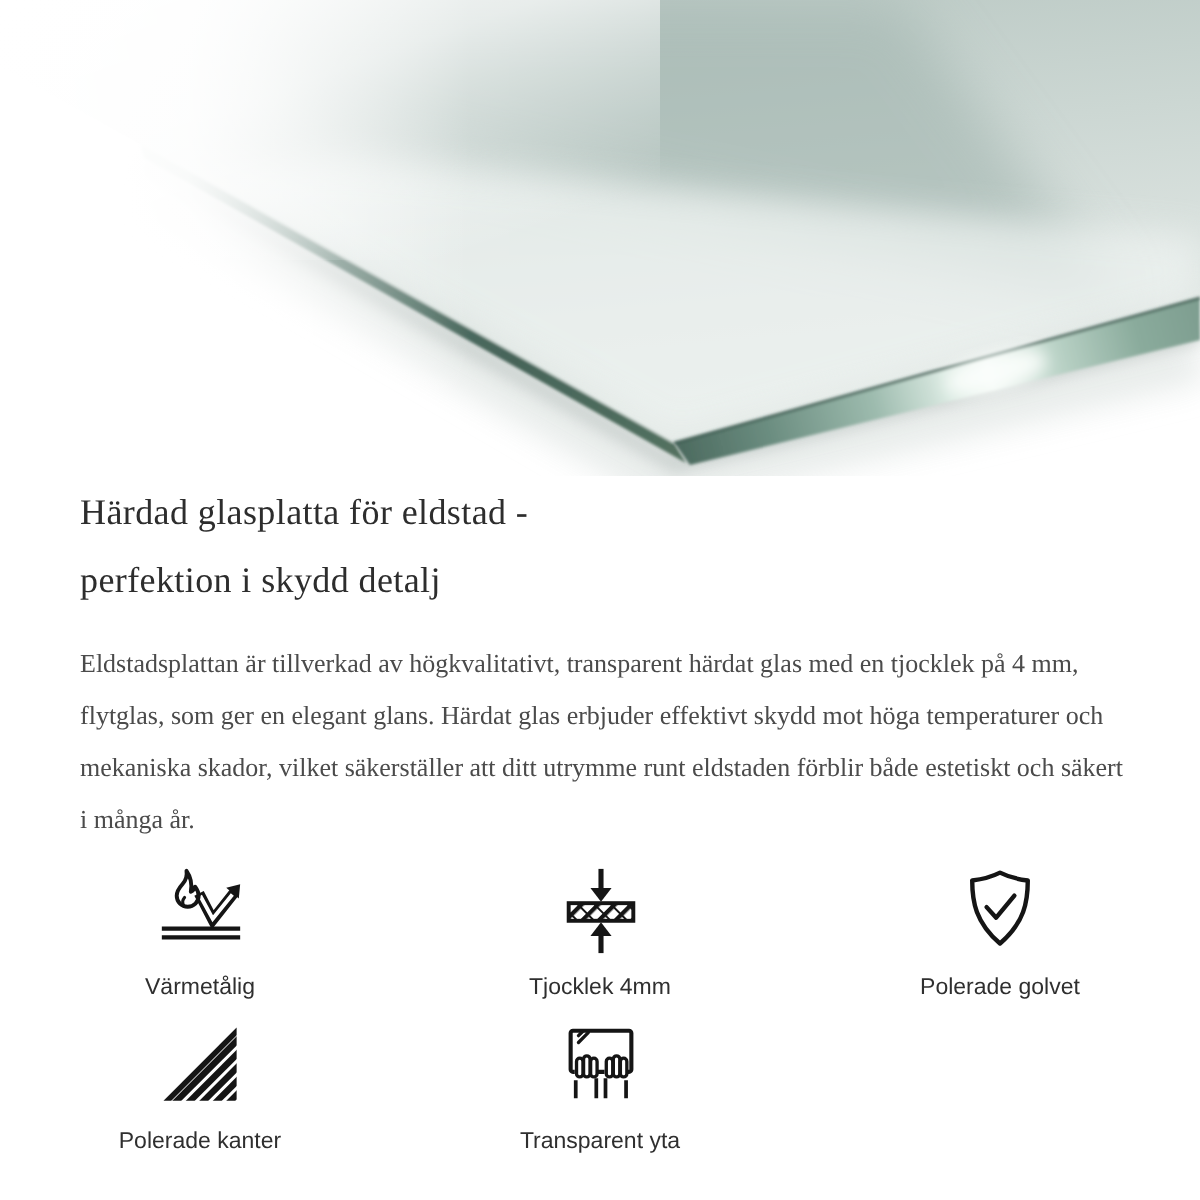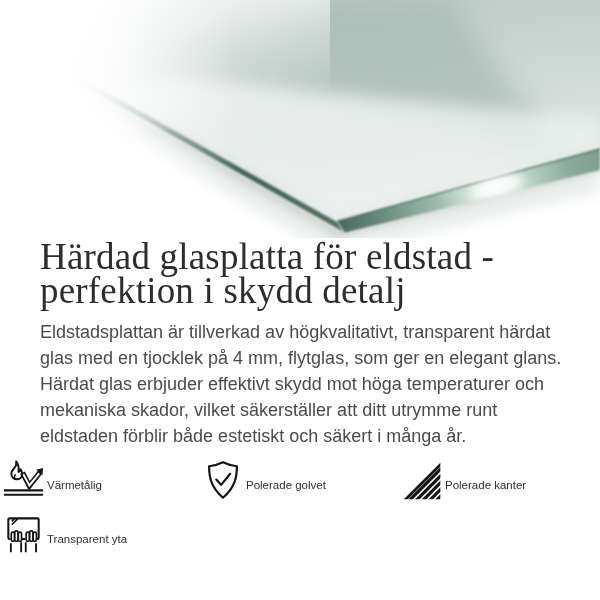--- a/index.html
+++ b/index.html
@@ -7,41 +7,42 @@
     width:600px;height:600px;background:#ffffff;overflow:hidden;
     font-family:"Liberation Sans", sans-serif;
     -webkit-font-smoothing:antialiased;
   }
   .hero{width:600px;height:238px;position:relative;}
   .hero svg{display:block;}
   .content{padding:0 36px 0 40px;}
   h1{
     font-family:"Liberation Serif", serif;
     font-weight:400;
-    font-size:37px;
+    font-size:18px;
     line-height:33.5px;
     color:#2d2d2d;
     margin:2px 0 0 0;
     letter-spacing:0.2px;
   }
   .desc{
     margin:12px 0 0 0;
-    font-size:18px;
+    font-size:13px;
     line-height:26px;
     color:#4b4b4b;
     max-width:532px;
+    font-family:Liberation Serif, serif;
   }
   .features{
     display:grid;
     grid-template-columns:repeat(3,1fr);
     row-gap:4px;
     margin-top:6px;
   }
   .feature{
-    display:flex;flex-direction:row;align-items:center;
+    display:flex;flex-direction:column;align-items:center;
     padding-top:2px;
   }
   .ficon{height:48px;display:flex;align-items:center;justify-content:center;}
   .flabel{
     margin-top:9px;
     font-size:11.5px;
     color:#2f2f2f;
     height:14px;
   }
   .ficon svg{stroke:#151515;}
@@ -143,20 +144,38 @@
         <polyline points="23,15 30,28.5 41,14.5" stroke-width="5.4" stroke-linejoin="miter"></polyline>
         <polyline points="23.6,16.2 30,28 40,15.6" stroke="#ffffff" stroke-width="2"></polyline>
         <path d="M44,10.3 L43.3,17.6 L36.9,12.1 Z" fill="#151515" stroke="none"></path>
         <path d="M16.6,3.5 C17.1,6.5 16.1,8.5 14.6,10.2 C12.9,12.1 11.6,13.8 11.6,16.2 C11.6,19.4 14.1,21.8 17.2,21.8 C20.3,21.8 22.8,19.4 22.8,16.2 C22.8,14.4 22,13 21,11.6 C20.6,12.9 19.9,13.7 18.8,14.2 C19.4,11 18.9,6.8 16.6,3.5 Z" stroke-width="2" stroke-linejoin="round"></path>
         <path d="M15.2,21.2 C14.3,19.8 14.5,18.4 15.6,17.1" stroke-width="1.6" stroke-linecap="round"></path>
       </svg>
     </div>
     <div class="flabel">Värmetålig</div>
   </div>
 
+  <div class="feature">
+    <div class="ficon">
+      <svg width="47" height="47" viewBox="0 0 48 48" fill="none">
+        <defs>
+          <pattern id="hatch4" width="6" height="6" patternUnits="userSpaceOnUse" patternTransform="rotate(45)">
+            <rect width="6" height="6" fill="#ffffff"></rect>
+            <line x1="0" y1="0" x2="0" y2="6" stroke="#151515" stroke-width="3.4"></line>
+          </pattern>
+        </defs>
+        <rect x="7.5" y="20" width="33" height="9" fill="url(#hatch4)" stroke-width="2"></rect>
+        <line x1="24" y1="2.5" x2="24" y2="12.5" stroke-width="2.6"></line>
+        <path d="M24,19.3 L18.6,12.2 L29.4,12.2 Z" fill="#151515" stroke="none"></path>
+        <line x1="24" y1="45.5" x2="24" y2="36.5" stroke-width="2.6"></line>
+        <path d="M24,29.7 L18.6,36.8 L29.4,36.8 Z" fill="#151515" stroke="none"></path>
+      </svg>
+    </div>
+    <div class="flabel">Tjocklek 4mm</div>
+  </div>
 
   <div class="feature">
     <div class="ficon">
       <svg width="46" height="46" viewBox="0 0 48 48" fill="none">
         <path d="M24,4.5 C28.5,6.8 33.5,8 38.5,8.6 C38.5,19.5 36.8,30.5 24,41.5 C11.2,30.5 9.5,19.5 9.5,8.6 C14.5,8 19.5,6.8 24,4.5 Z" stroke-width="2.3" stroke-linejoin="round"></path>
         <polyline points="17,22.5 22,28 31.5,16.5" stroke-width="2.3" stroke-linecap="round" stroke-linejoin="round"></polyline>
       </svg>
     </div>
     <div class="flabel">Polerade golvet</div>
   </div>

